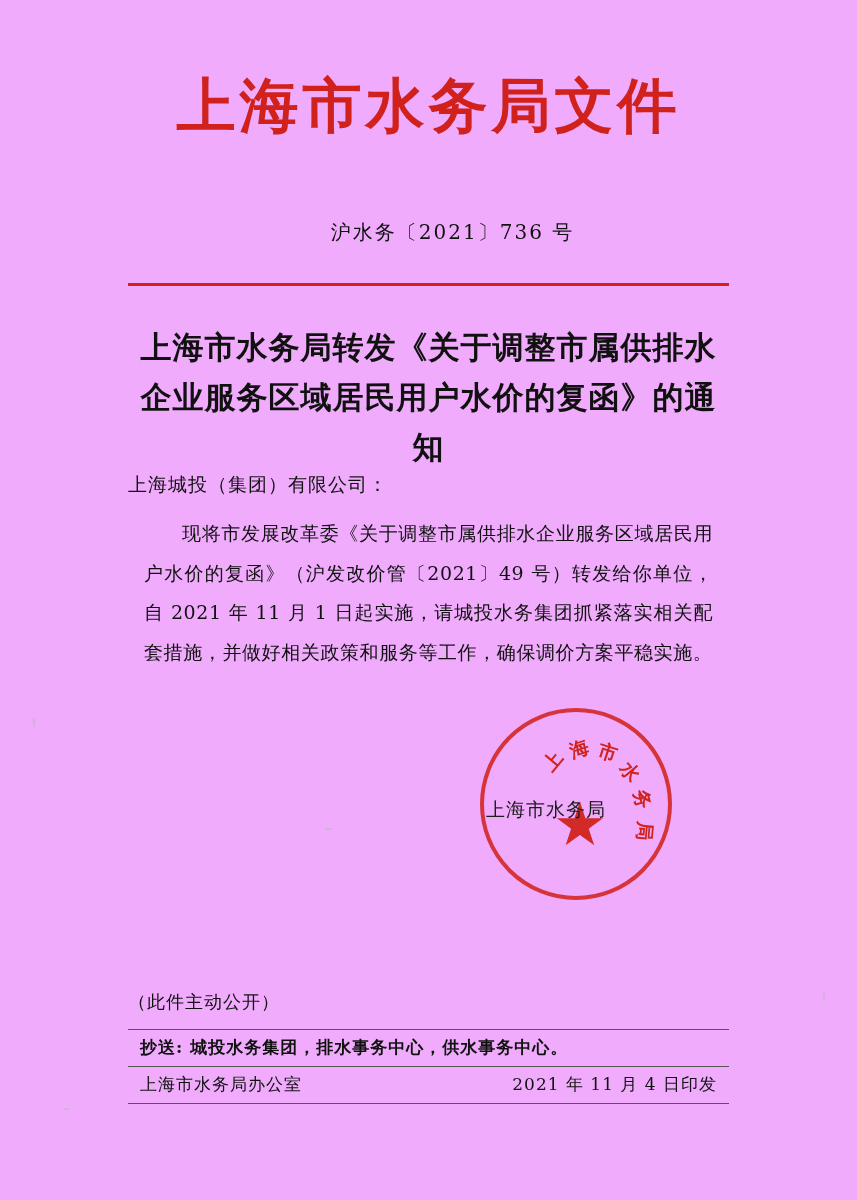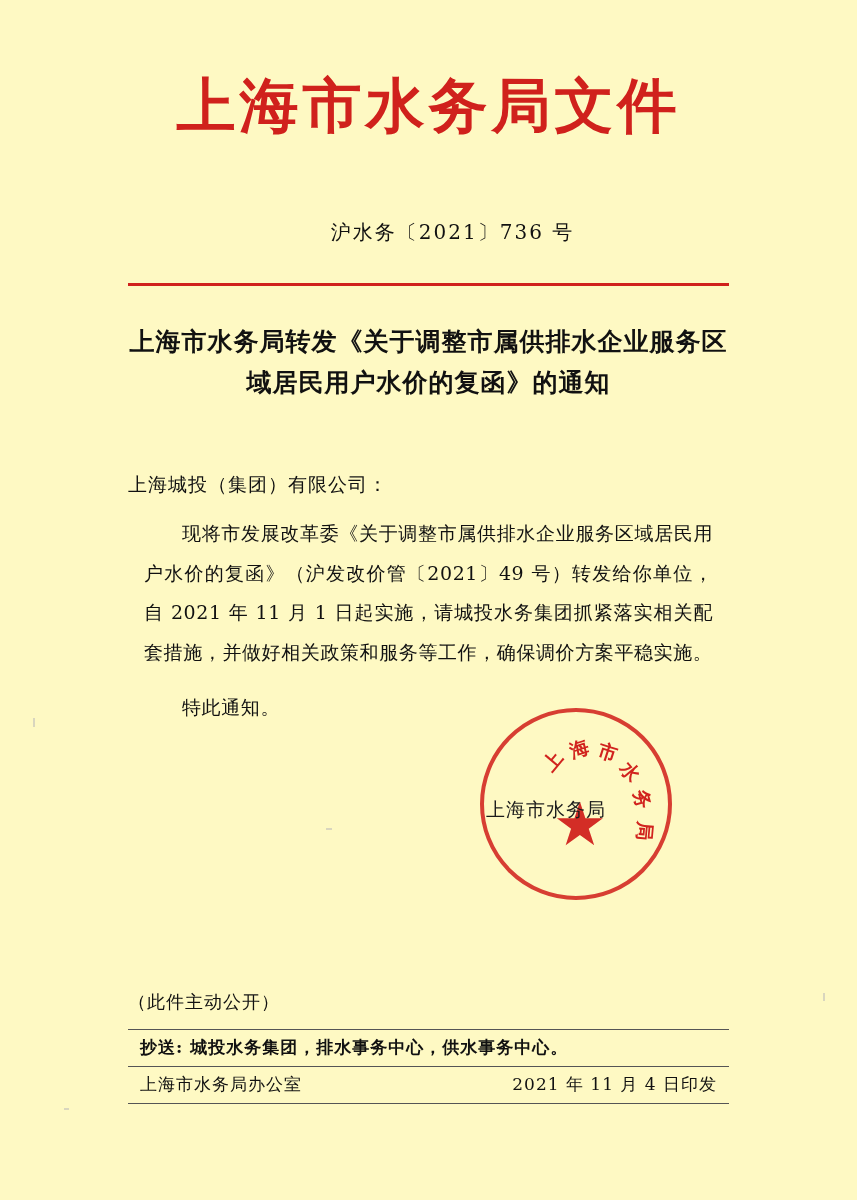--- a/index.html
+++ b/index.html
@@ -13,21 +13,21 @@
     position: relative;
     font-family: "DejaVu Serif", "Liberation Serif", serif;
     color: #1a1a1a;
     overflow: hidden;
   }
   .page {
     position: absolute;
     top: 0; left: 0;
     width: 857px;
     height: 1200px;
-    background: #fef9c3;
+    background: #f0abfc;
   }
 
   
   .masthead {
     position: absolute;
     top: 74px;
     left: 0;
     width: 857px;
     text-align: center;
   }
@@ -63,21 +63,21 @@
   }
 
   
   .doc-title {
     position: absolute;
     top: 322px;
     left: 128px;
     width: 601px;
     text-align: center;
     font-weight: 700;
-    font-size: 25px;
+    font-size: 31px;
     line-height: 1.62;
     letter-spacing: 1px;
     color: #111;
   }
 
   
   .recipient {
     position: absolute;
     top: 472px;
     left: 128px;
@@ -239,21 +239,20 @@
   <div class="doc-number">沪水务〔2021〕736 号</div>
 
   <div class="red-rule"></div>
 
   <div class="doc-title">上海市水务局转发《关于调整市属供排水企业服务区域居民用户水价的复函》的通知</div>
 
   <div class="recipient">上海城投（集团）有限公司：</div>
 
   <div class="body-text">
     <p>现将市发展改革委《关于调整市属供排水企业服务区域居民用户水价的复函》（沪发改价管〔2021〕49 号）转发给你单位，自 2021 年 11 月 1 日起实施，请城投水务集团抓紧落实相关配套措施，并做好相关政策和服务等工作，确保调价方案平稳实施。</p>
-    <p>特此通知。</p>
   </div>
 
   <div class="seal-area">
     <div class="seal"></div>
     <div class="seal-text">
       <span class="seal-ch" style="top:18px;left:56px;transform:rotate(-50deg);">上</span>
       <span class="seal-ch" style="top:6px;left:83px;transform:rotate(-18deg);">海</span>
       <span class="seal-ch" style="top:10px;left:112px;transform:rotate(18deg);">市</span>
       <span class="seal-ch" style="top:30px;left:134px;transform:rotate(50deg);">水</span>
       <span class="seal-ch" style="top:58px;left:146px;transform:rotate(74deg);">务</span>

